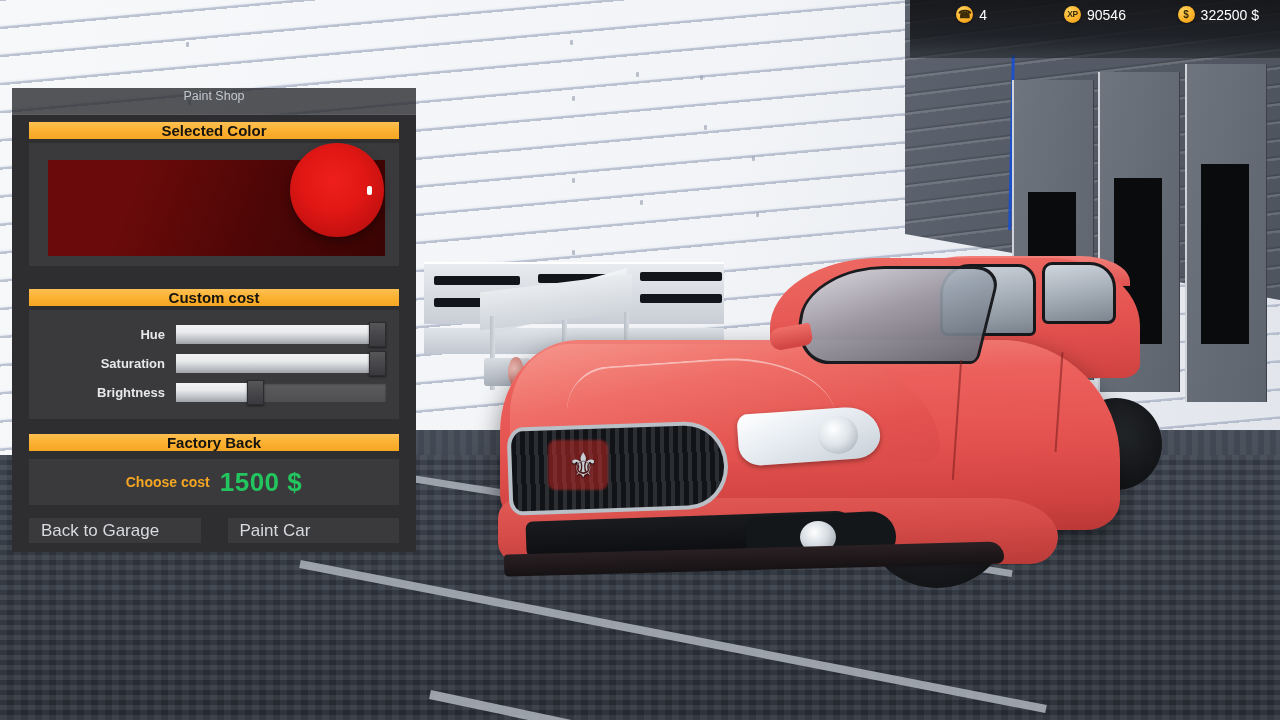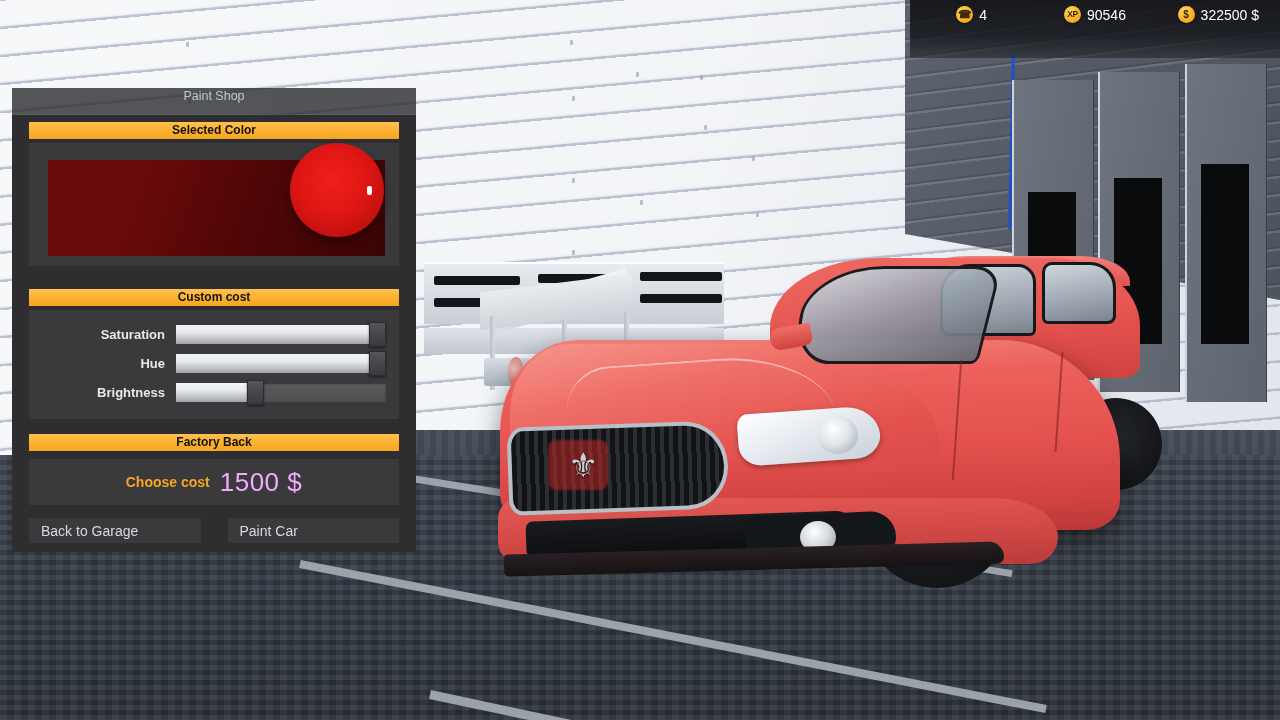--- a/index.html
+++ b/index.html
@@ -228,21 +228,21 @@
   .panel { position:absolute; left:12px; top:88px; width:404px; }
   .panel-title {
     height:27px; background:rgba(42,44,48,.80);
     color:#c3c8ce; font-size:12.5px; text-align:center; line-height:17px;
     border-bottom:1px solid rgba(255,255,255,.06);
   }
   .panel-body { background:#2e2e30; padding:7px 0 0 0; }
 
   .sec-head {
     margin:0 17px; height:17px; background:linear-gradient(180deg,#fdc052 0%,#fbb02f 55%,#f5a623 100%);
-    color:#14130f; font-size:12px; font-weight:bold; text-align:center; line-height:17px;
+    color:#14130f; font-size:15px; font-weight:bold; text-align:center; line-height:17px;
   }
   .sec-box { margin:4px 17px 0 17px; background:#3a3a3c; }
 
   
   .preview-box { height:123px; position:relative; }
   .swatch {
     position:absolute; left:19px; top:17px; width:337px; height:96px;
     background:linear-gradient(110deg,#7d0d0d 0%,#6a0a0a 28%,#4e0606 62%,#3a0404 100%);
   }
   .sphere {
@@ -278,27 +278,27 @@
     background:linear-gradient(180deg,#4a4a4c 0%,#414143 100%);
     border:1px solid #3a3a3c;
     color:#f0f2f4; font-size:13.5px; font-weight:bold;
     display:flex; align-items:center; padding:0 18px 0 10px;
   }
   .factory-swatch { position:absolute; right:2px; top:2px; width:8px; height:21px; background:#fbb02f; }
 
   
   .cost-box { margin:8px 17px 0 17px; background:#3a3a3c; height:46px; display:flex; align-items:center; justify-content:center; gap:10px; }
   .cost-label { color:#f5a623; font-size:14px; font-weight:bold; }
-  .cost-val { color:#f0abfc; font-size:26px; font-weight:normal; letter-spacing:.5px; }
+  .cost-val { color:#22c55e; font-size:26px; font-weight:bold; letter-spacing:.5px; }
 
   
   .footer { margin-top:13px; display:flex; gap:27px; padding:0 17px 9px 17px; }
   .fbtn {
     flex:1; height:25px; background:#3a3a3c; border:1px solid #35353700;
-    color:#d7dade; font-size:14px; display:flex; align-items:center; padding-left:11px;
+    color:#d7dade; font-size:17px; display:flex; align-items:center; padding-left:11px;
   }
 </style>
 </head>
 <body>
 
 <div class="scene">
 
   <div class="wall-white">
     <div class="bolt" style="left:186px;  top:42px;"></div>
     <div class="bolt" style="left:188px;  top:100px;"></div>
@@ -425,28 +425,28 @@
   <div class="panel-body">
 
     <div class="sec-head">Selected Color</div>
     <div class="sec-box preview-box">
       <div class="swatch" style="background: linear-gradient(110deg, rgb(106, 10, 10) 0%, rgb(106, 10, 10) 26%, rgb(78, 6, 6) 62%, rgb(58, 4, 4) 100%);"></div>
     </div>
 
     <div class="sec-head" style="margin-top:23px;">Custom cost</div>
     <div class="sec-box sliders">
       <div class="slider-row">
-        <div class="slider-label">Saturation</div>
+        <div class="slider-label">Hue</div>
         <div class="track">
           <div class="fill" style="width: 201.5px;"></div>
           <div class="knob" style="left: 193px;"></div>
         </div>
       </div>
       <div class="slider-row">
-        <div class="slider-label">Hue</div>
+        <div class="slider-label">Saturation</div>
         <div class="track">
           <div class="fill" style="width: 201.5px;"></div>
           <div class="knob" style="left: 193px;"></div>
         </div>
       </div>
       <div class="slider-row">
         <div class="slider-label">Brightness</div>
         <div class="track">
           <div class="fill" style="width: 79.5px;"></div>
           <div class="knob" style="left: 71px;"></div>

